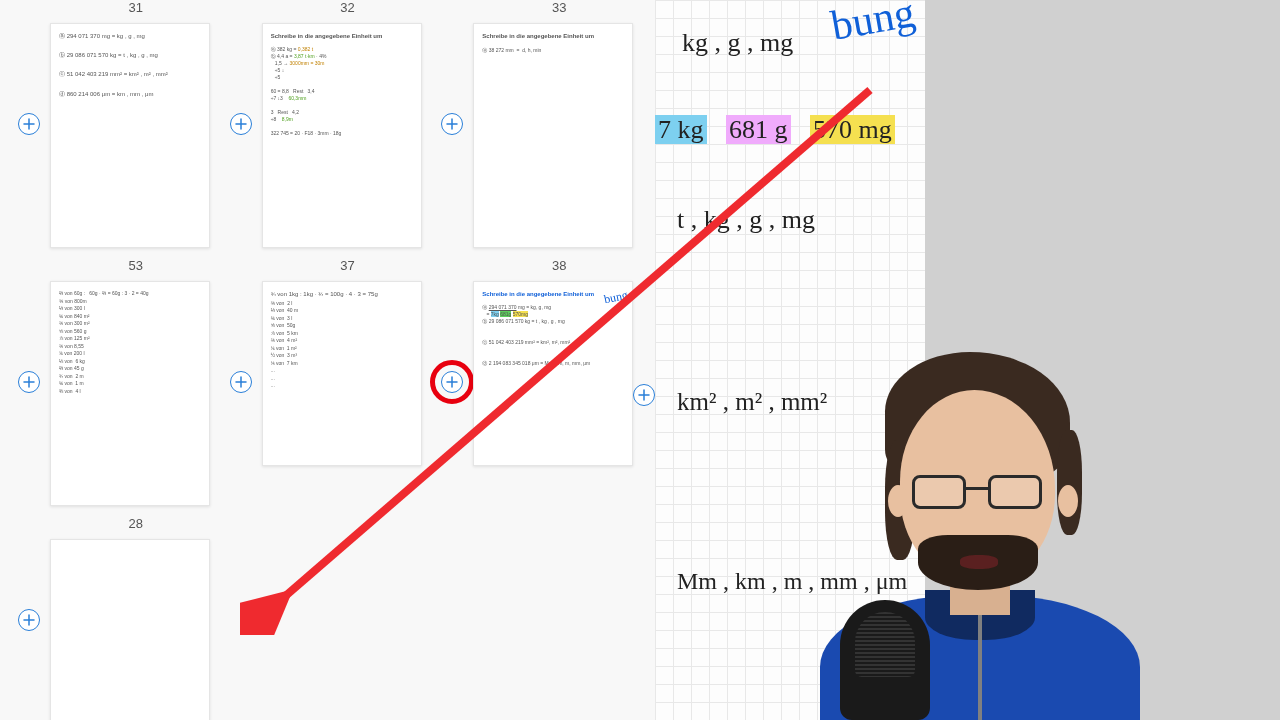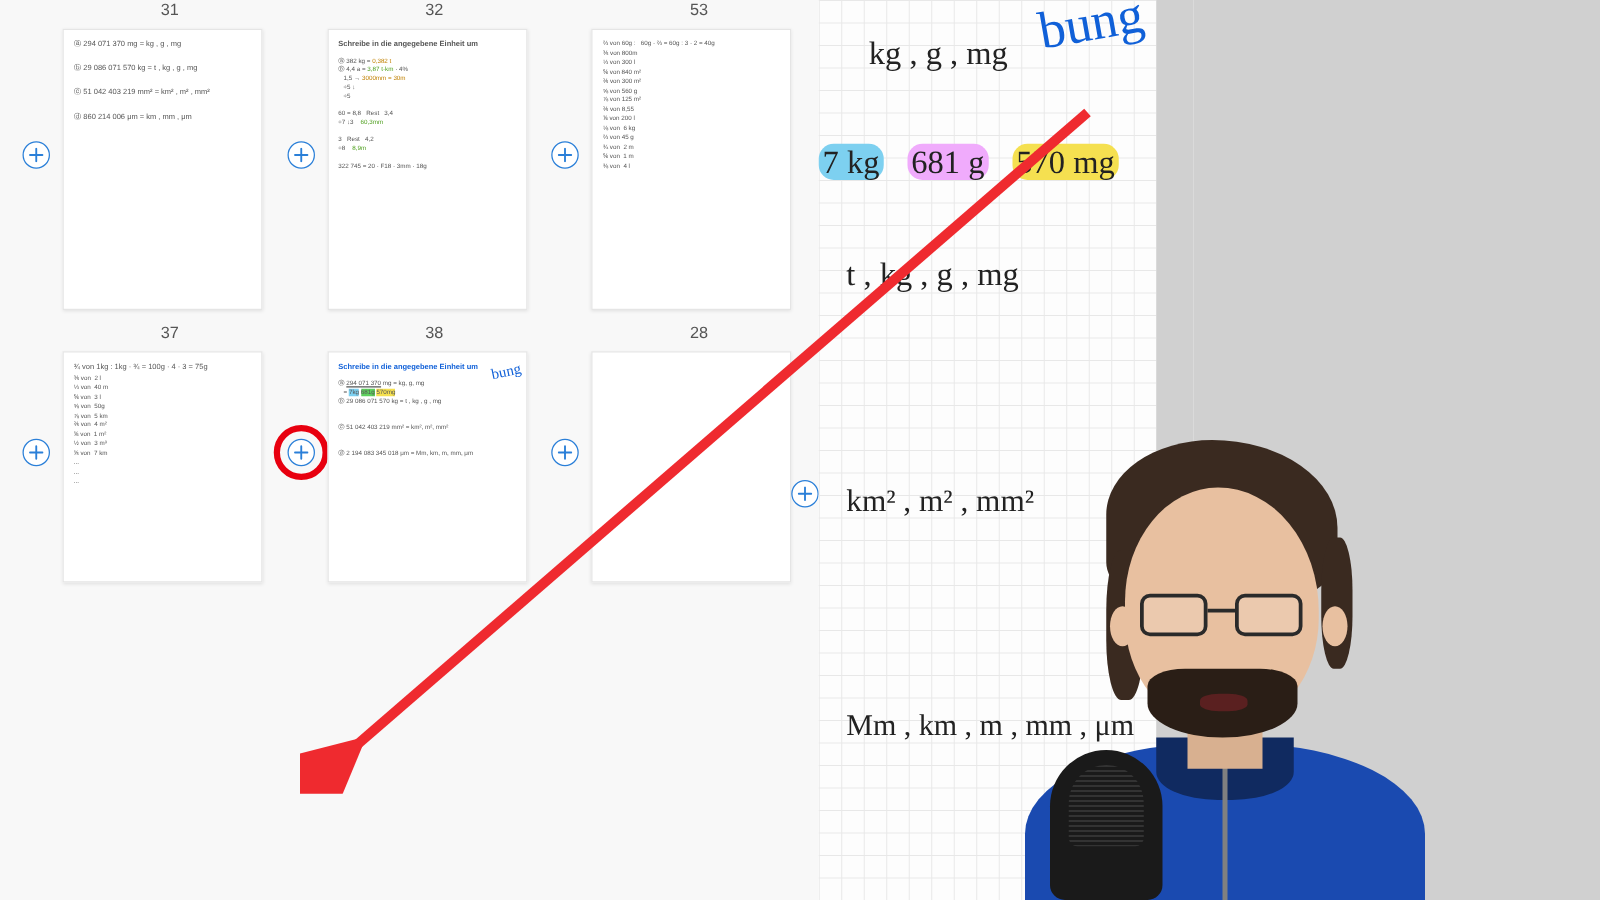--- a/index.html
+++ b/index.html
@@ -93,21 +93,21 @@
       background-image:
         linear-gradient(#e8e8e8 1px, transparent 1px),
         linear-gradient(90deg, #e8e8e8 1px, transparent 1px);
       background-size: 18px 18px;
     }
     .preview-text {
       position: absolute;
       font-family: "Bradley Hand", "Segoe Script", cursive;
       color: #222;
     }
-    .hl { padding: 0 3px; border-radius: 12px; }
+    .hl { padding: 0 3px; border-radius: 0; }
     .hl-blue { background: #7dd0f0; }
     .hl-green { background: #f0abfc; }
     .hl-yellow { background: #f5e050; }
     .bung {
       font-family: "Brush Script MT", cursive;
       color: #1060d8;
       font-size: 42px;
       transform: rotate(-10deg);
     }
     .preview-right-margin{
@@ -249,20 +249,32 @@
           <svg viewBox="0 0 12 12">
               <path d="M6 1v10M1 6h10" stroke="#2a7fd8" stroke-width="1.5" stroke-linecap="round"></path>
             </svg>
         </div>
         <div class="thumb-page">
           <div class="thumb-header">Schreibe in die angegebene Einheit um</div>
           <div style="font-size:5px;line-height:1.4;color:#555">ⓐ 382 kg = <span style="color:#c08000">0,382 t</span><br>ⓑ 4,4 a = <span style="color:#50a020">3,87 t·km</span> · 4%<br>&nbsp;&nbsp;&nbsp;1,5 → <span style="color:#c08000">3000mm = 30m</span><br>&nbsp;&nbsp;&nbsp;÷5 ↓<br>&nbsp;&nbsp;&nbsp;÷5<br><br>60 = 8,8 &nbsp; Rest &nbsp; 3,4<br>÷7 ↓3 &nbsp;&nbsp; <span style="color:#50a020">60,3mm</span><br><br>3 &nbsp; Rest &nbsp; 4,2<br>÷8 &nbsp;&nbsp; <span style="color:#50a020">8,9m</span><br><br>322 745 = 20 · F18 · 3mm · 18g</div>
         </div>
       </div>
 
+      <div class="thumb-cell">
+        <div class="thumb-num">33</div>
+        <div class="plus-btn">
+          <svg viewBox="0 0 12 12">
+              <path d="M6 1v10M1 6h10" stroke="#2a7fd8" stroke-width="1.5" stroke-linecap="round"></path>
+            </svg>
+        </div>
+        <div class="thumb-page">
+          <div class="thumb-header">Schreibe in die angegebene Einheit um</div>
+          <div style="font-size:5px">ⓐ 38 272 mm &nbsp;=&nbsp; d, h, min</div>
+        </div>
+      </div>
 
 
 
       <div class="thumb-cell">
         <div class="thumb-num">53</div>
         <div class="plus-btn">
           <svg viewBox="0 0 12 12">
               <path d="M6 1v10M1 6h10" stroke="#2a7fd8" stroke-width="1.5" stroke-linecap="round"></path>
             </svg>
         </div>
@@ -316,21 +328,21 @@
     <div class="plus-btn" style="left:-22px;top:395px;">
       <svg viewBox="0 0 12 12">
           <path d="M6 1v10M1 6h10" stroke="#2a7fd8" stroke-width="1.5" stroke-linecap="round"></path>
         </svg>
     </div>
     <div class="grid-paper"></div>
     <div class="preview-right-margin"></div>
 
     <div class="preview-text bung" style="right:40px;top:-5px;">bung</div>
 
-    <div class="preview-text" style="left:40px;top:28px;font-size:26px;">kg , g , mg</div>
+    <div class="preview-text" style="left:27px;top:28px;font-size:26px;">kg , g , mg</div>
 
     <div class="preview-text" style="left:0px;top:115px;font-size:26px;">
       <span class="hl hl-blue">7 kg</span>&nbsp;&nbsp;
       <span class="hl hl-green">681 g</span>&nbsp;&nbsp;
       <span class="hl hl-yellow">570 mg</span>
     </div>
 
     <div class="preview-text" style="left:22px;top:205px;font-size:26px;">t , kg , g , mg</div>
 
     <div class="preview-text" style="left:22px;top:388px;font-size:25px;">km² , m² , mm²</div>

